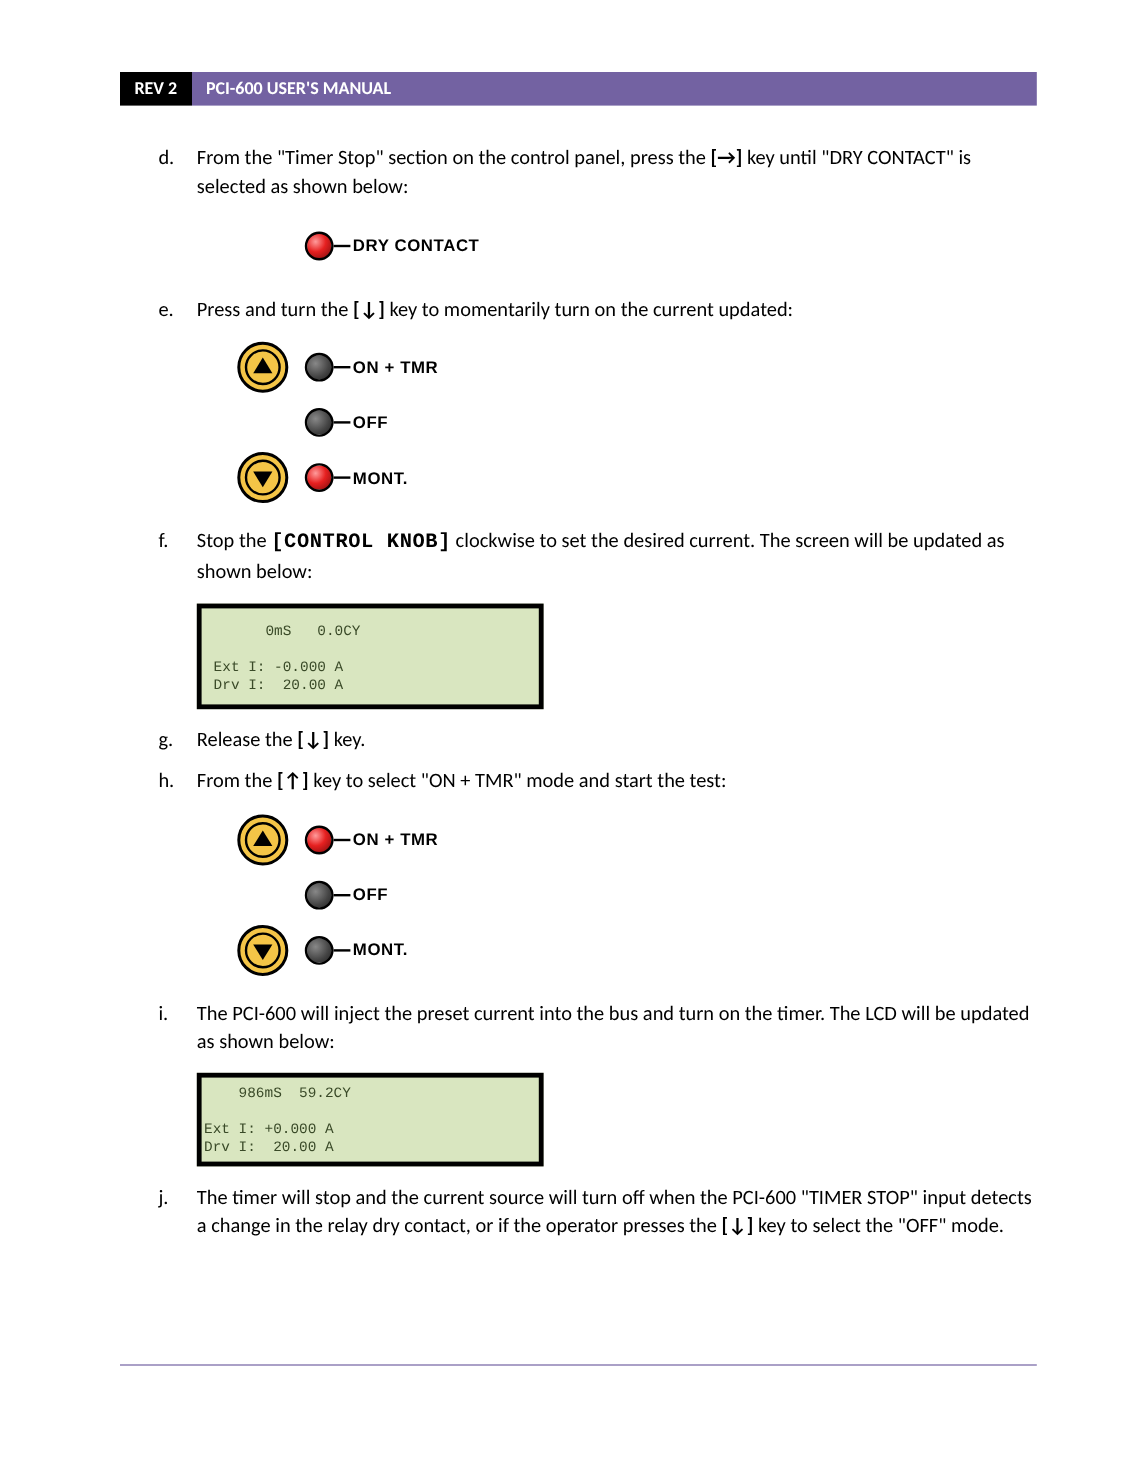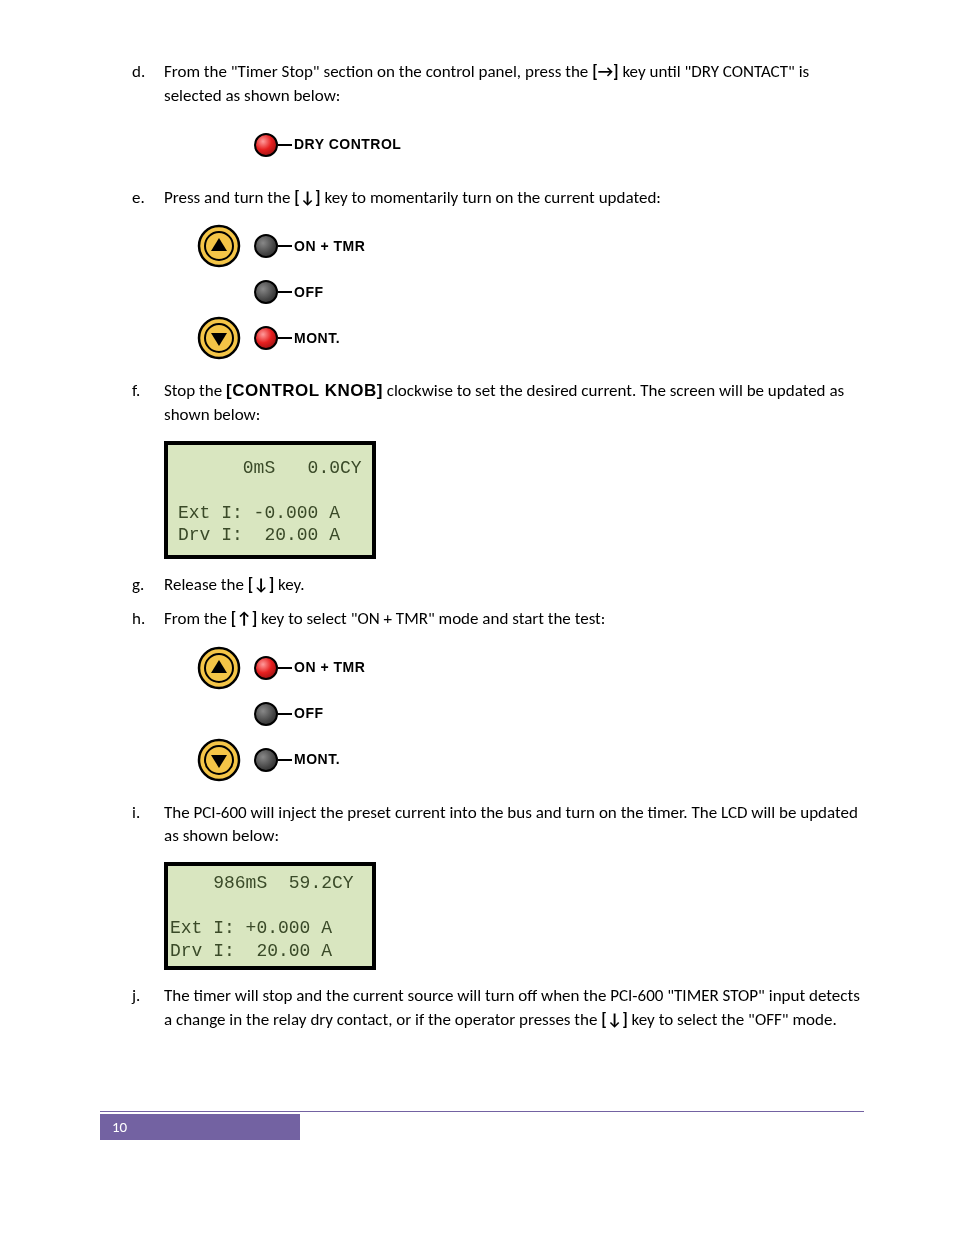--- a/index.html
+++ b/index.html
@@ -52,21 +52,21 @@
   }
   ol.lettered > li .marker {
     position: absolute;
     left: -32px;
     top: 0;
   }
   .keycap {
     font-weight: bold;
   }
   .knob {
-    font-family: Liberation Sans, sans-serif;
+    font-family: Liberation Mono, monospace;
     font-weight: 900;
     letter-spacing: 0.5px;
   }
   .panel-diagram {
     margin: 14px 0 18px 0;
   }
   .led-row {
     display: flex;
     align-items: center;
     height: 46px;
@@ -94,25 +94,25 @@
   .led-label {
     font-family: Arial, sans-serif;
     font-weight: bold;
     font-size: 14px;
     margin-left: 2px;
     letter-spacing: 0.5px;
   }
   .lcd {
     background: #d9e6c0;
     border: 4px solid #000;
-    width: 212px;
+    width: 289px;
     padding: 12px 10px 8px 10px;
     margin: 14px 0 14px 0;
     font-family: "Courier New", monospace;
-    font-size: 18px;
+    font-size: 12px;
     line-height: 1.25;
     color: #3a4a28;
     white-space: pre;
     box-sizing: border-box;
   }
   .lcd.small { padding: 6px 10px 4px 2px; }
   .footer {
     position: absolute;
     left: 100px; right: 90px; bottom: 40px;
   }
@@ -131,32 +131,36 @@
     padding: 4px 12px;
     width: 200px;
     box-sizing: border-box;
   }
   svg.panel-btn { display: block; }
 </style>
 </head>
 <body>
 
 <div class="page">
+  <div class="header-bar">
+    <div class="header-rev">REV 2</div>
+    <div class="header-title">PCI-600 USER'S MANUAL</div>
+  </div>
 
   <ol class="lettered">
 
     <li>
       <span class="marker">d.</span>
       <span>From the "Timer Stop" section on the control panel, press the </span><span class="keycap">[→]</span><span> key until "DRY CONTACT" is selected as shown below:</span>
       <div class="panel-diagram" style="margin-left:20px;">
         <div class="led-row">
           <div class="btn-col"></div>
           <div class="led red"></div>
           <div class="led-connector"></div>
-          <div class="led-label">DRY CONTROL</div>
+          <div class="led-label">DRY CONTACT</div>
         </div>
       </div>
     </li>
 
     <li>
       <span class="marker">e.</span>
       <span>Press and turn the </span><span class="keycap">[↓]</span><span> key to momentarily turn on the current updated:</span>
       <div class="panel-diagram" style="margin-left:20px;">
         <div class="led-row">
           <div class="btn-col">
@@ -252,17 +256,14 @@
     </li>
 
     <li>
       <span class="marker">j.</span>
       <span>The timer will stop and the current source will turn off when the PCI-600 "TIMER STOP" input detects a change in the relay dry contact, or if the operator presses the </span><span class="keycap">[↓]</span><span> key to select the "OFF" mode.</span>
     </li>
   </ol>
 
   <div class="footer">
     <div class="footer-line"></div>
-    <div class="footer-bar">
-      <div class="footer-num">10</div>
-    </div>
   </div>
 </div>
 
 </body></html>

